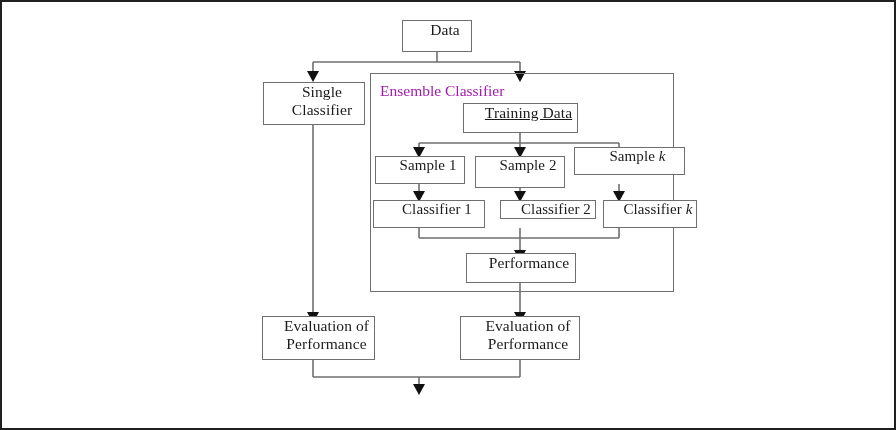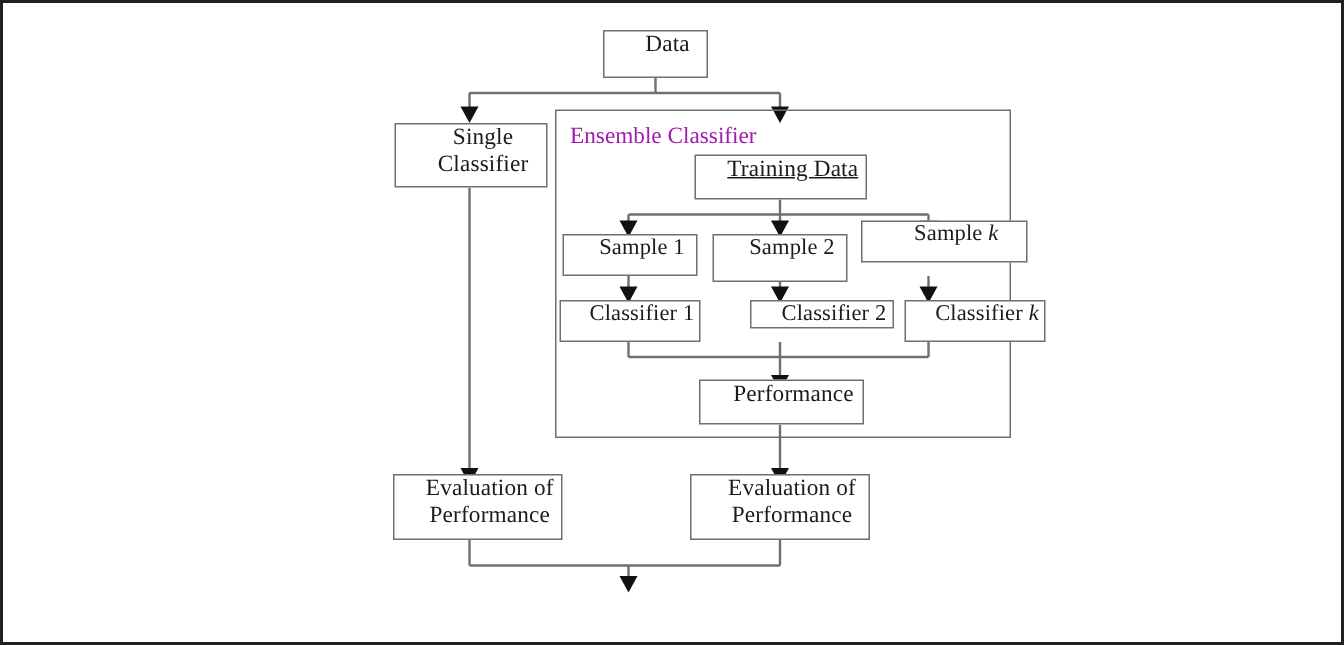--- a/index.html
+++ b/index.html
@@ -135,21 +135,21 @@
   <div class="node small" style="left:373px; top:154px; width:90px; height:28px;">
     <span>Sample 1</span>
   </div>
   <div class="node small" style="left:473px; top:154px; width:90px; height:32px;">
     <span>Sample 2</span>
   </div>
   <div class="node small" style="left:572px; top:145px; width:111px; height:28px;">
     <span><span>Sample </span><span class="italic-k">k</span></span>
   </div>
 
-  <div class="node small" style="left:371px; top:198px; width:94px; height:28px;">
+  <div class="node small" style="left:371px; top:198px; width:112px; height:28px;">
     <span>Classifier 1</span>
   </div>
   <div class="node small" style="left:498px; top:198px; width:96px; height:19px;">
     <span>Classifier 2</span>
   </div>
   <div class="node small" style="left:601px; top:198px; width:94px; height:28px;">
     <span><span>Classifier </span><span class="italic-k">k</span></span>
   </div>
 
   <div class="node" style="left:464px; top:251px; width:110px; height:30px;">

